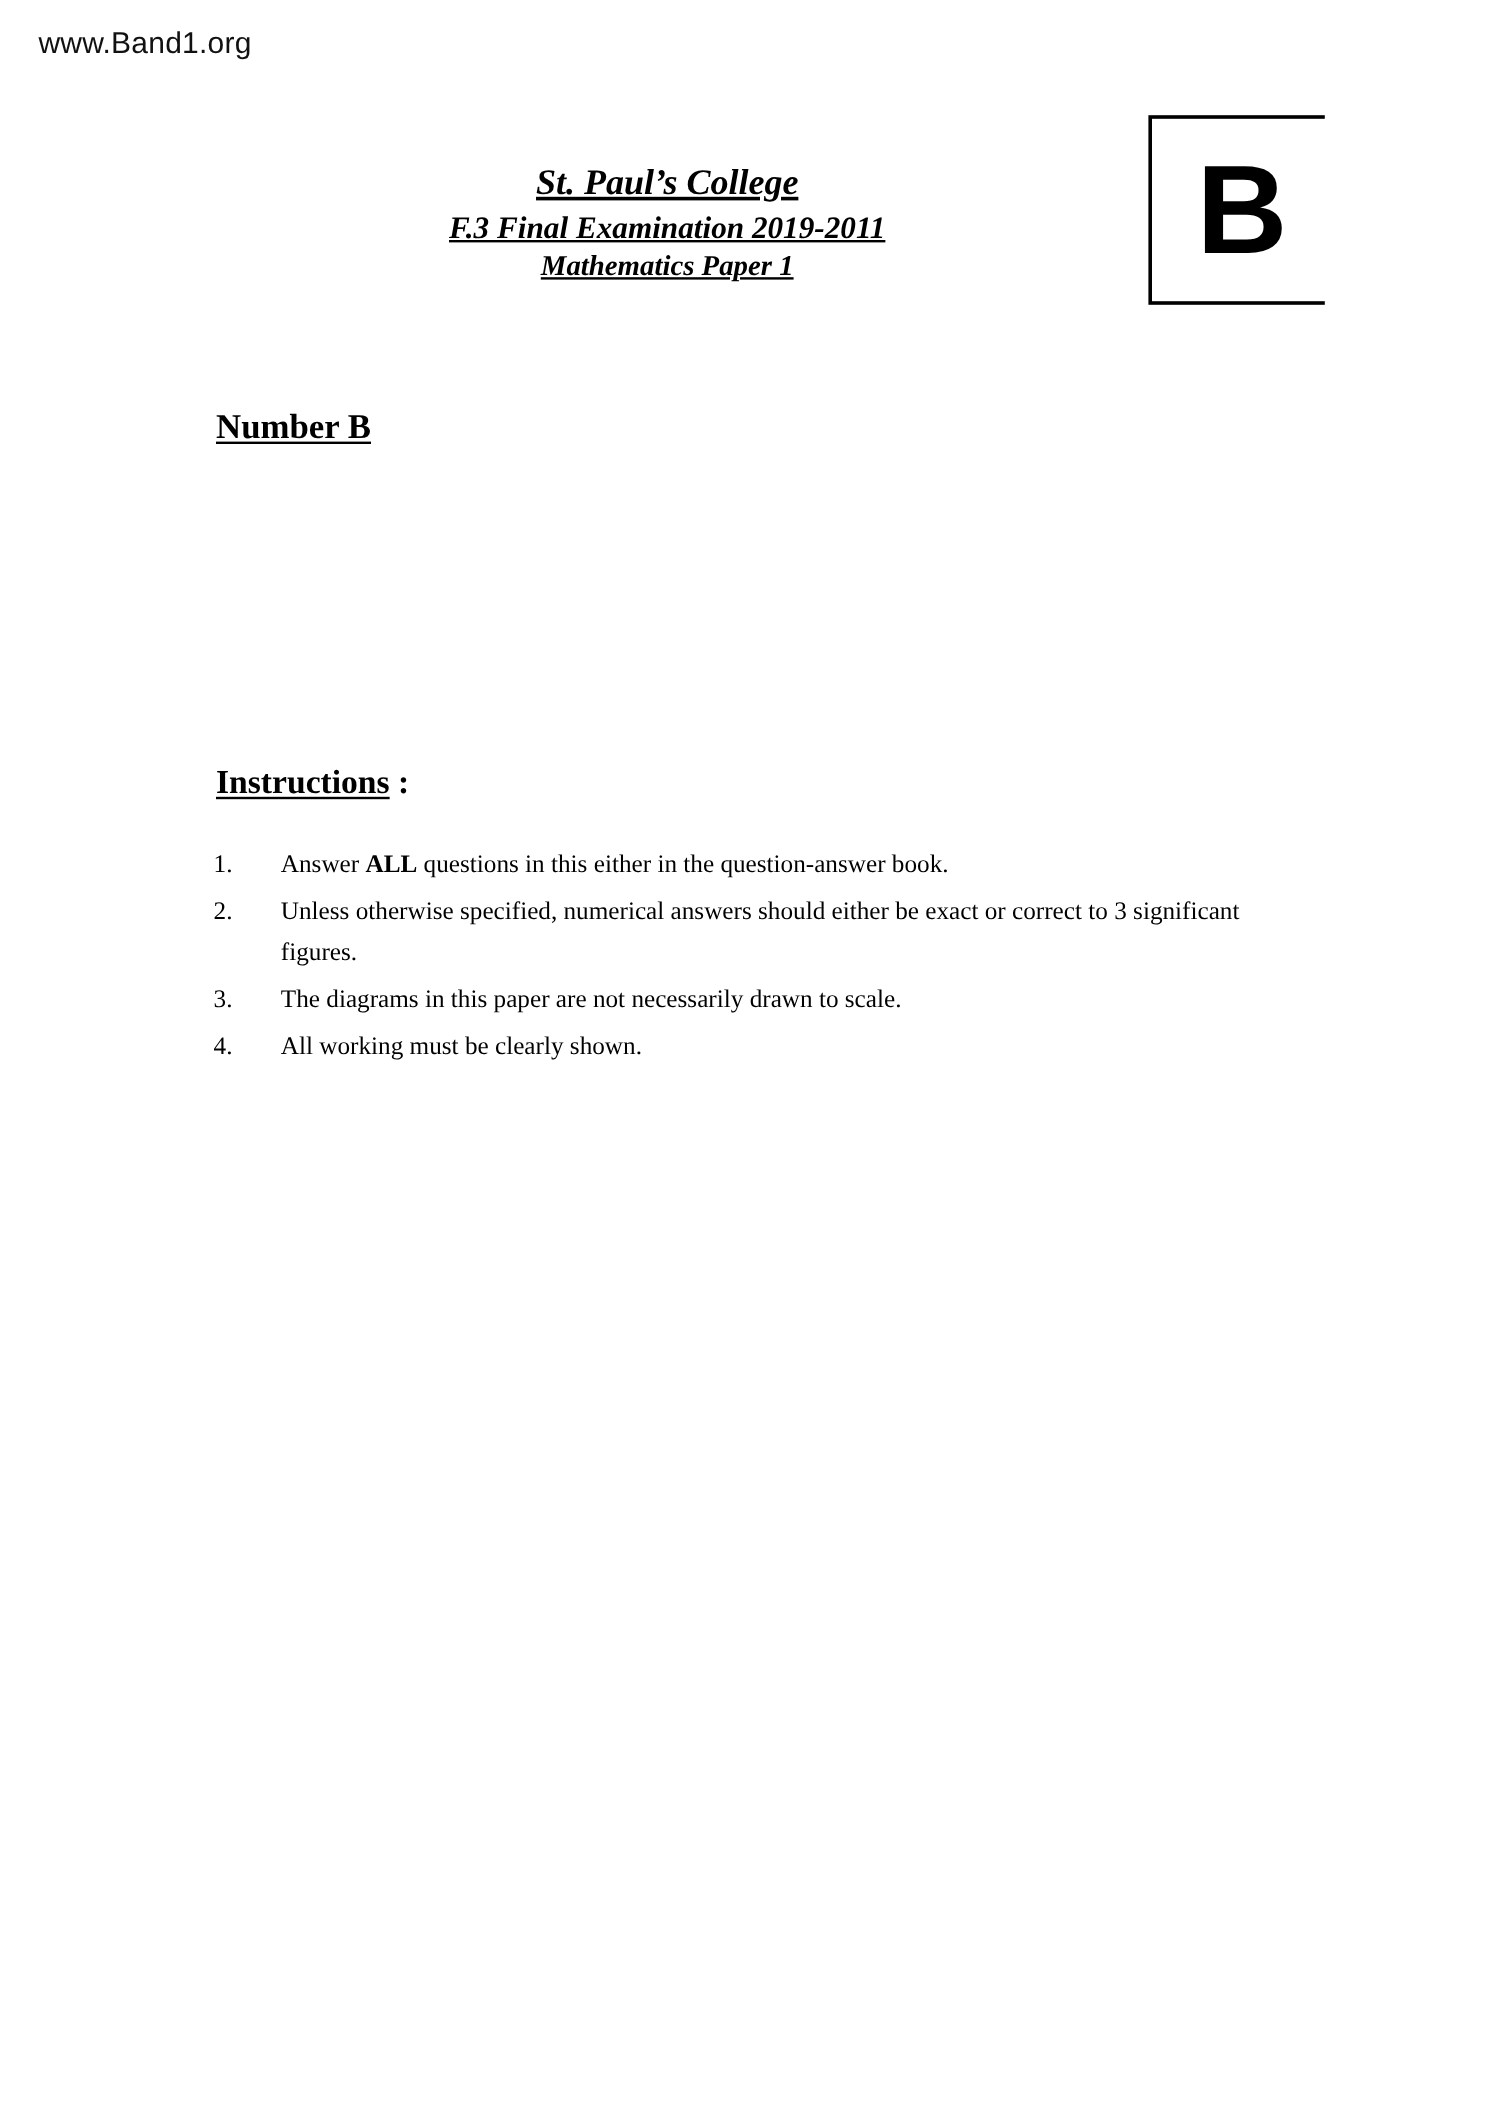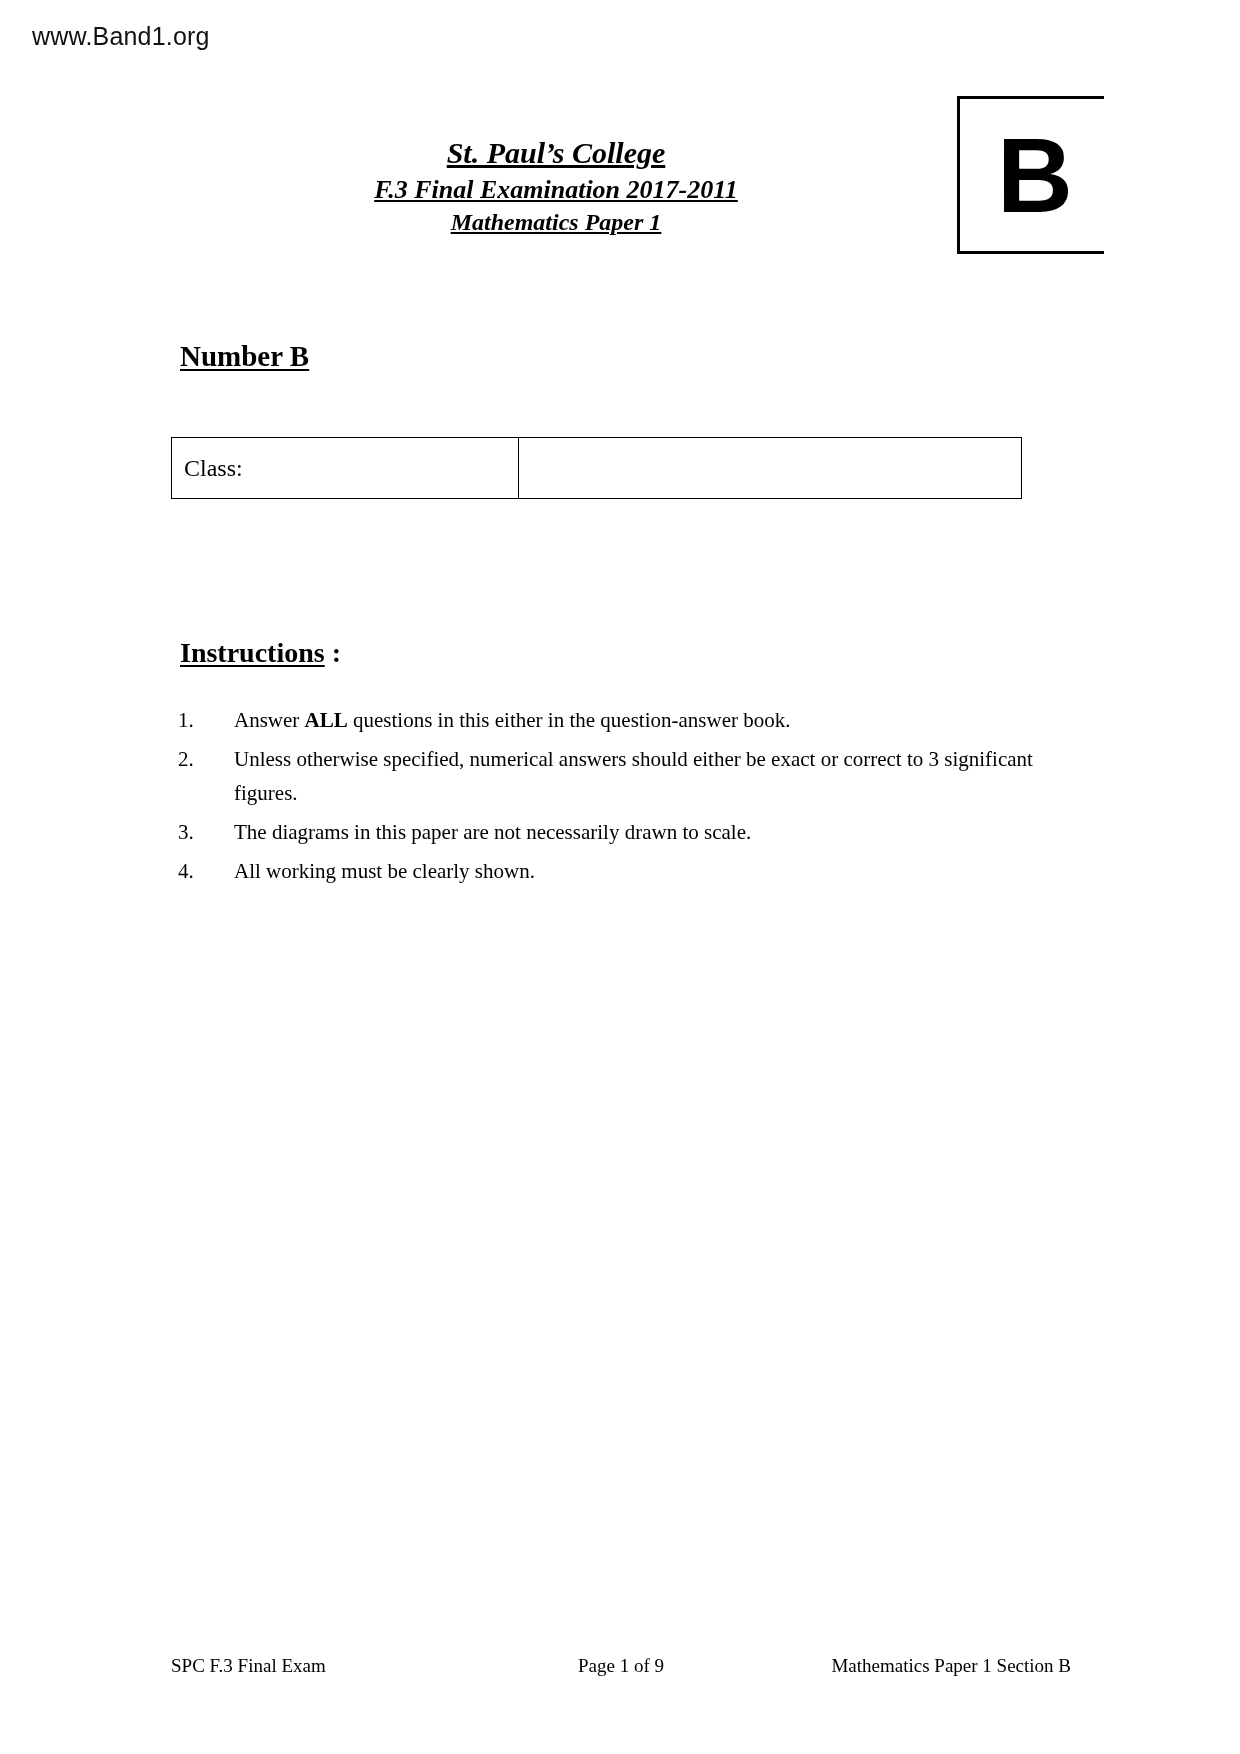--- a/index.html
+++ b/index.html
@@ -144,37 +144,33 @@
 </head>
 <body>
 
 <div class="page">
 
   <div class="watermark">www.Band1.org</div>
 
   <div class="title-block">
     <div class="title-shift">
       <div class="title-line title-1"><span>St. Paul’s College</span></div>
-      <div class="title-line title-2"><span>F.3 Final Examination 2017-2011</span></div>
+      <div class="title-line title-2"><span>F.3 Final Examination 2019-2011</span></div>
       <div class="title-line title-3"><span>Mathematics Paper 1</span></div>
     </div>
   </div>
 
   <div class="band-box">
     <div class="band-letter">B</div>
   </div>
 
   <div class="section-heading">Number B</div>
 
   <table class="info-table">
     <tbody>
-    <tr>
-      <td class="label">Class:</td>
-      <td class="value"></td>
-    </tr>
   </tbody>
     </table>
 
   <div class="instructions-heading"><span class="u">Instructions</span><span> :</span></div>
 
   <div class="instructions-list">
     <div class="ins-item">
       <div class="ins-num">1.</div>
       <div class="ins-text"><span>Answer </span><b>ALL</b><span> questions in this either in the question-answer book.</span></div>
     </div>
@@ -185,19 +181,14 @@
     <div class="ins-item">
       <div class="ins-num">3.</div>
       <div class="ins-text">The diagrams in this paper are not necessarily drawn to scale.</div>
     </div>
     <div class="ins-item">
       <div class="ins-num">4.</div>
       <div class="ins-text">All working must be clearly shown.</div>
     </div>
   </div>
 
-  <div class="footer">
-    <div class="footer-left">SPC F.3 Final Exam</div>
-    <div class="footer-center">Page 1 of 9</div>
-    <div class="footer-right">Mathematics Paper 1 Section B</div>
-  </div>
 
 </div>
 
 </body></html>

